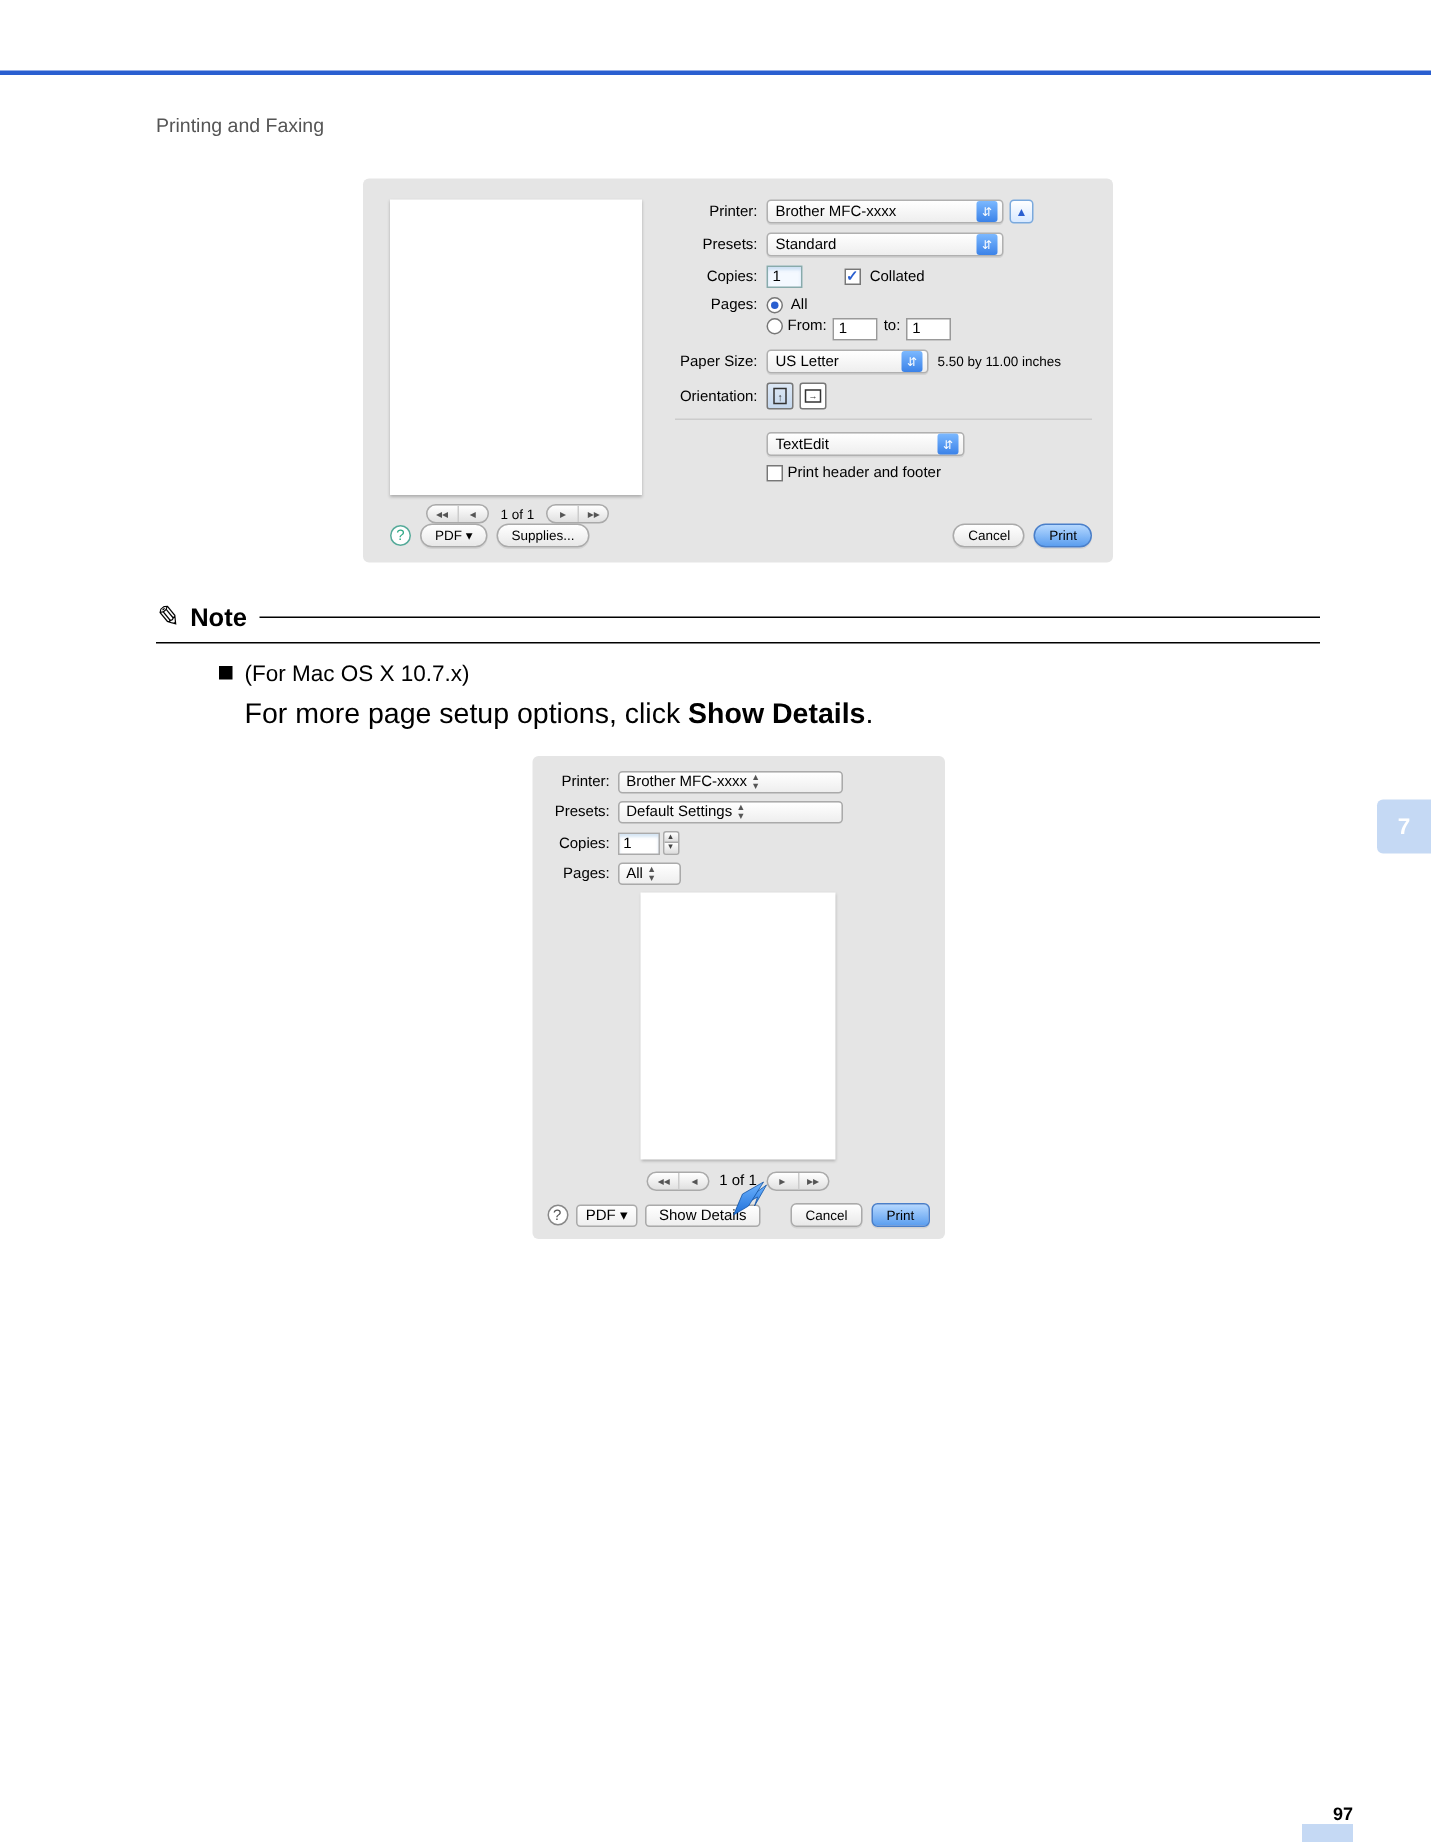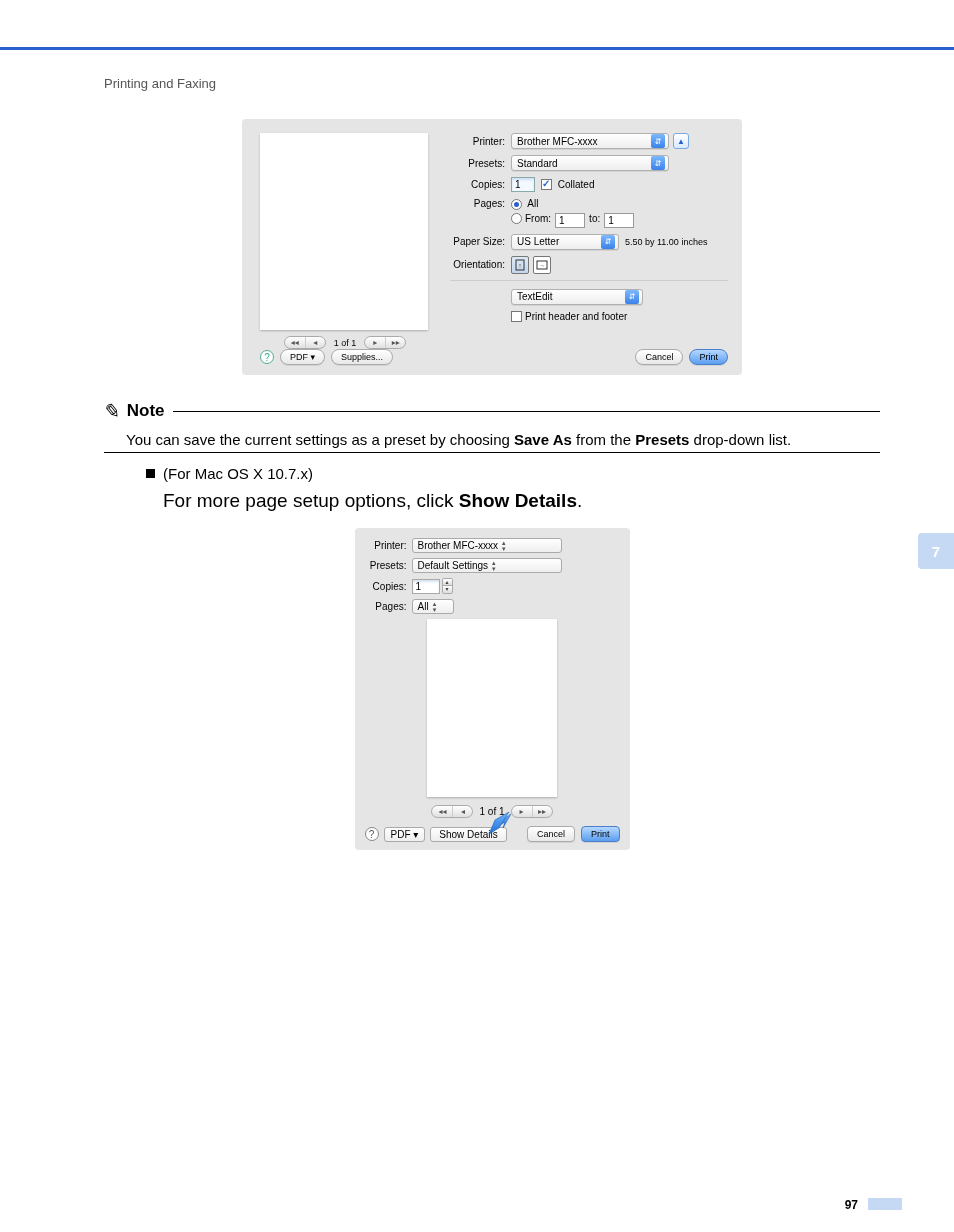--- a/index.html
+++ b/index.html
@@ -88,21 +88,21 @@
   .note-section{ margin: 24px 0 0 0; }
   .note-head{ display:flex; align-items:center; position:relative; }
   .note-head .line{ flex:1; border-top:1px solid #000; margin-left:8px;}
   .note-icon{ font-size:20px; display:inline-block; transform:skewX(-10deg);}
   .note-title{ font-weight:bold; font-size:17px; margin-left:6px;}
   .note-body{ margin:8px 0 4px 22px; font-size:15px;}
   .section2{ margin-top:12px; margin-left:42px; font-size:15px;}
   .bullet{ display:inline-block; width:9px; height:9px; background:#000; margin-right:8px; position:relative; top:-1px;}
   .section2 p{ margin:8px 0 0 17px; font-size:19px;}
   .side-tab{ position:absolute; right:0; top:483px; width:36px; height:36px; background:#c5d9f4; border-radius:4px 0 0 4px; color:#fff; font-size:15px; font-weight:bold; display:flex; align-items:center; justify-content:center;}
-  .footer{ position:absolute; bottom:20px; right:52px; font-size:12px; font-weight:bold; display:flex; align-items:flex-start;}
+  .footer{ position:absolute; bottom:4px; right:52px; font-size:12px; font-weight:bold; display:flex; align-items:flex-end;flex-direction:column;}
   .footer-bar{ width:34px; height:12px; background:#c5d9f4; margin-left:10px;}
   .page-wrap{ position:relative; min-height:1232px;}
 </style>
 </head>
 <body>
 
 <div class="page-wrap">
 <div class="top-bar"></div>
 <div class="page">
   <div class="content">
@@ -136,21 +136,21 @@
         <div class="row">
           <span class="lbl">Presets:</span>
           <div class="mac-select" style="width:158px">
             <span class="txt">Standard</span>
                 <span class="sel-btn">⇵</span>
           </div>
         </div>
         <div class="row">
           <span class="lbl">Copies:</span>
           <input class="mac-input" value="1" style="">
-          <span style="margin-left:6px;">
+          <span style="margin-left:28px;">
             <span class="chk checked"></span>
             <span>Collated</span>
           </span>
         </div>
         <div class="row" style="align-items:flex-start;">
           <span class="lbl">Pages:</span>
           <div>
             <div style="margin-bottom:3px;">
               <span class="radio-dot checked"></span>
               <span>All</span>
@@ -211,23 +211,20 @@
         <div class="pill-btn primary">Print</div>
       </div>
     </div>
 
     <div class="note-section">
       <div class="note-head">
         <span class="note-icon">✎</span>
         <span class="note-title">Note</span>
         <span class="line"></span>
       </div>
-      <div class="note-body">
-        <span>You can save the current settings as a preset by choosing </span><b>Save As</b><span> from the </span><b>Presets</b><span> drop-down list.</span>
-      </div>
       <div style="border-top:1px solid #000; margin-top:4px;"></div>
     </div>
 
     <div class="section2">
       <div><span class="bullet"></span><span>(For Mac OS X 10.7.x)</span></div>
       <p>
         <span>For more page setup options, click </span><b>Show Details</b><span>.</span>
       </p>
     </div>
 

